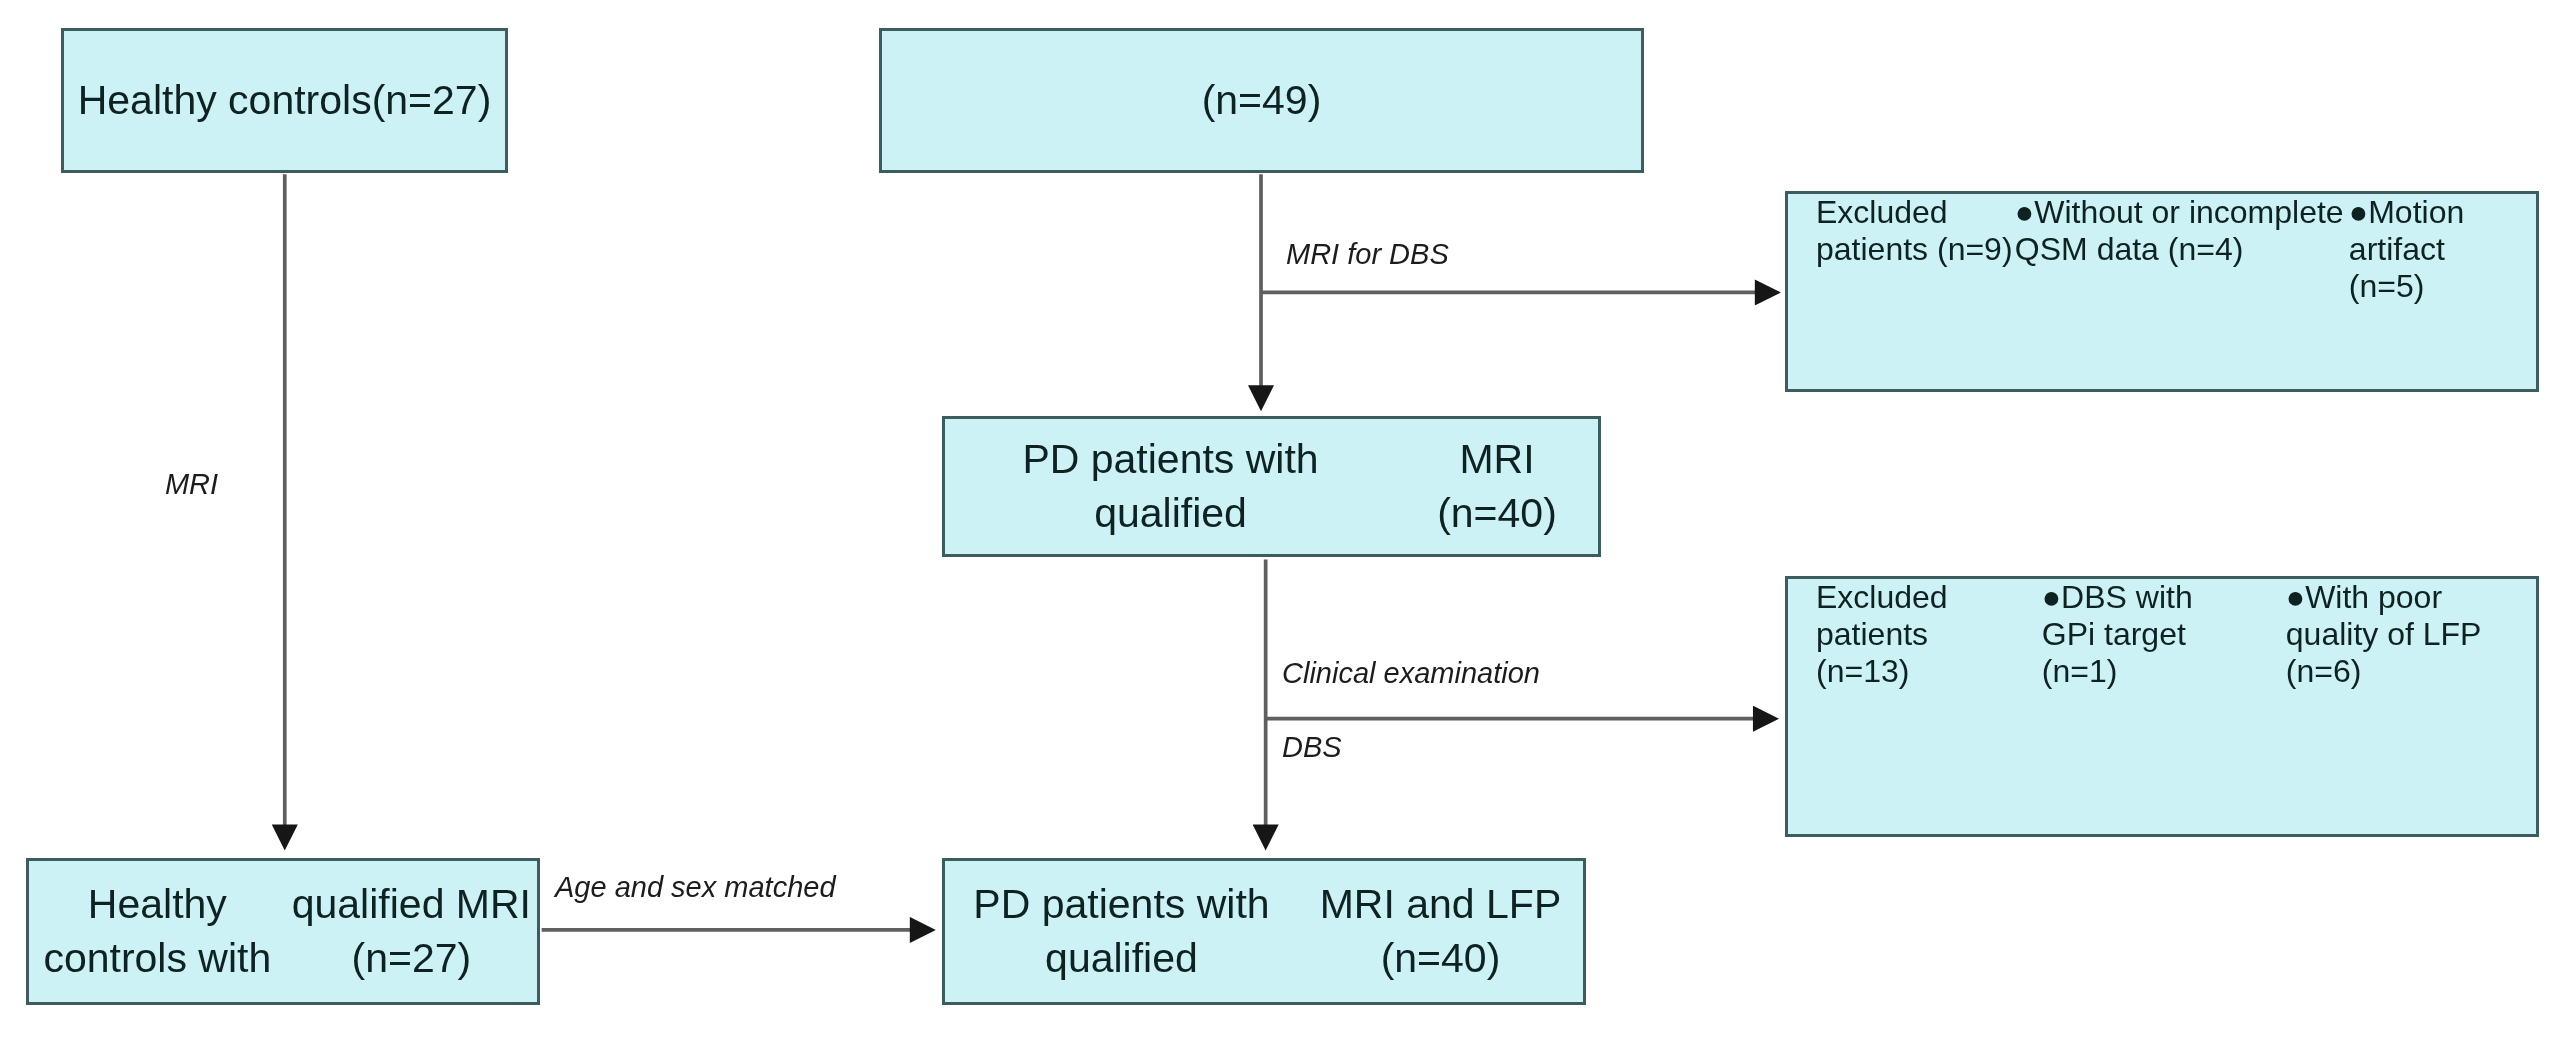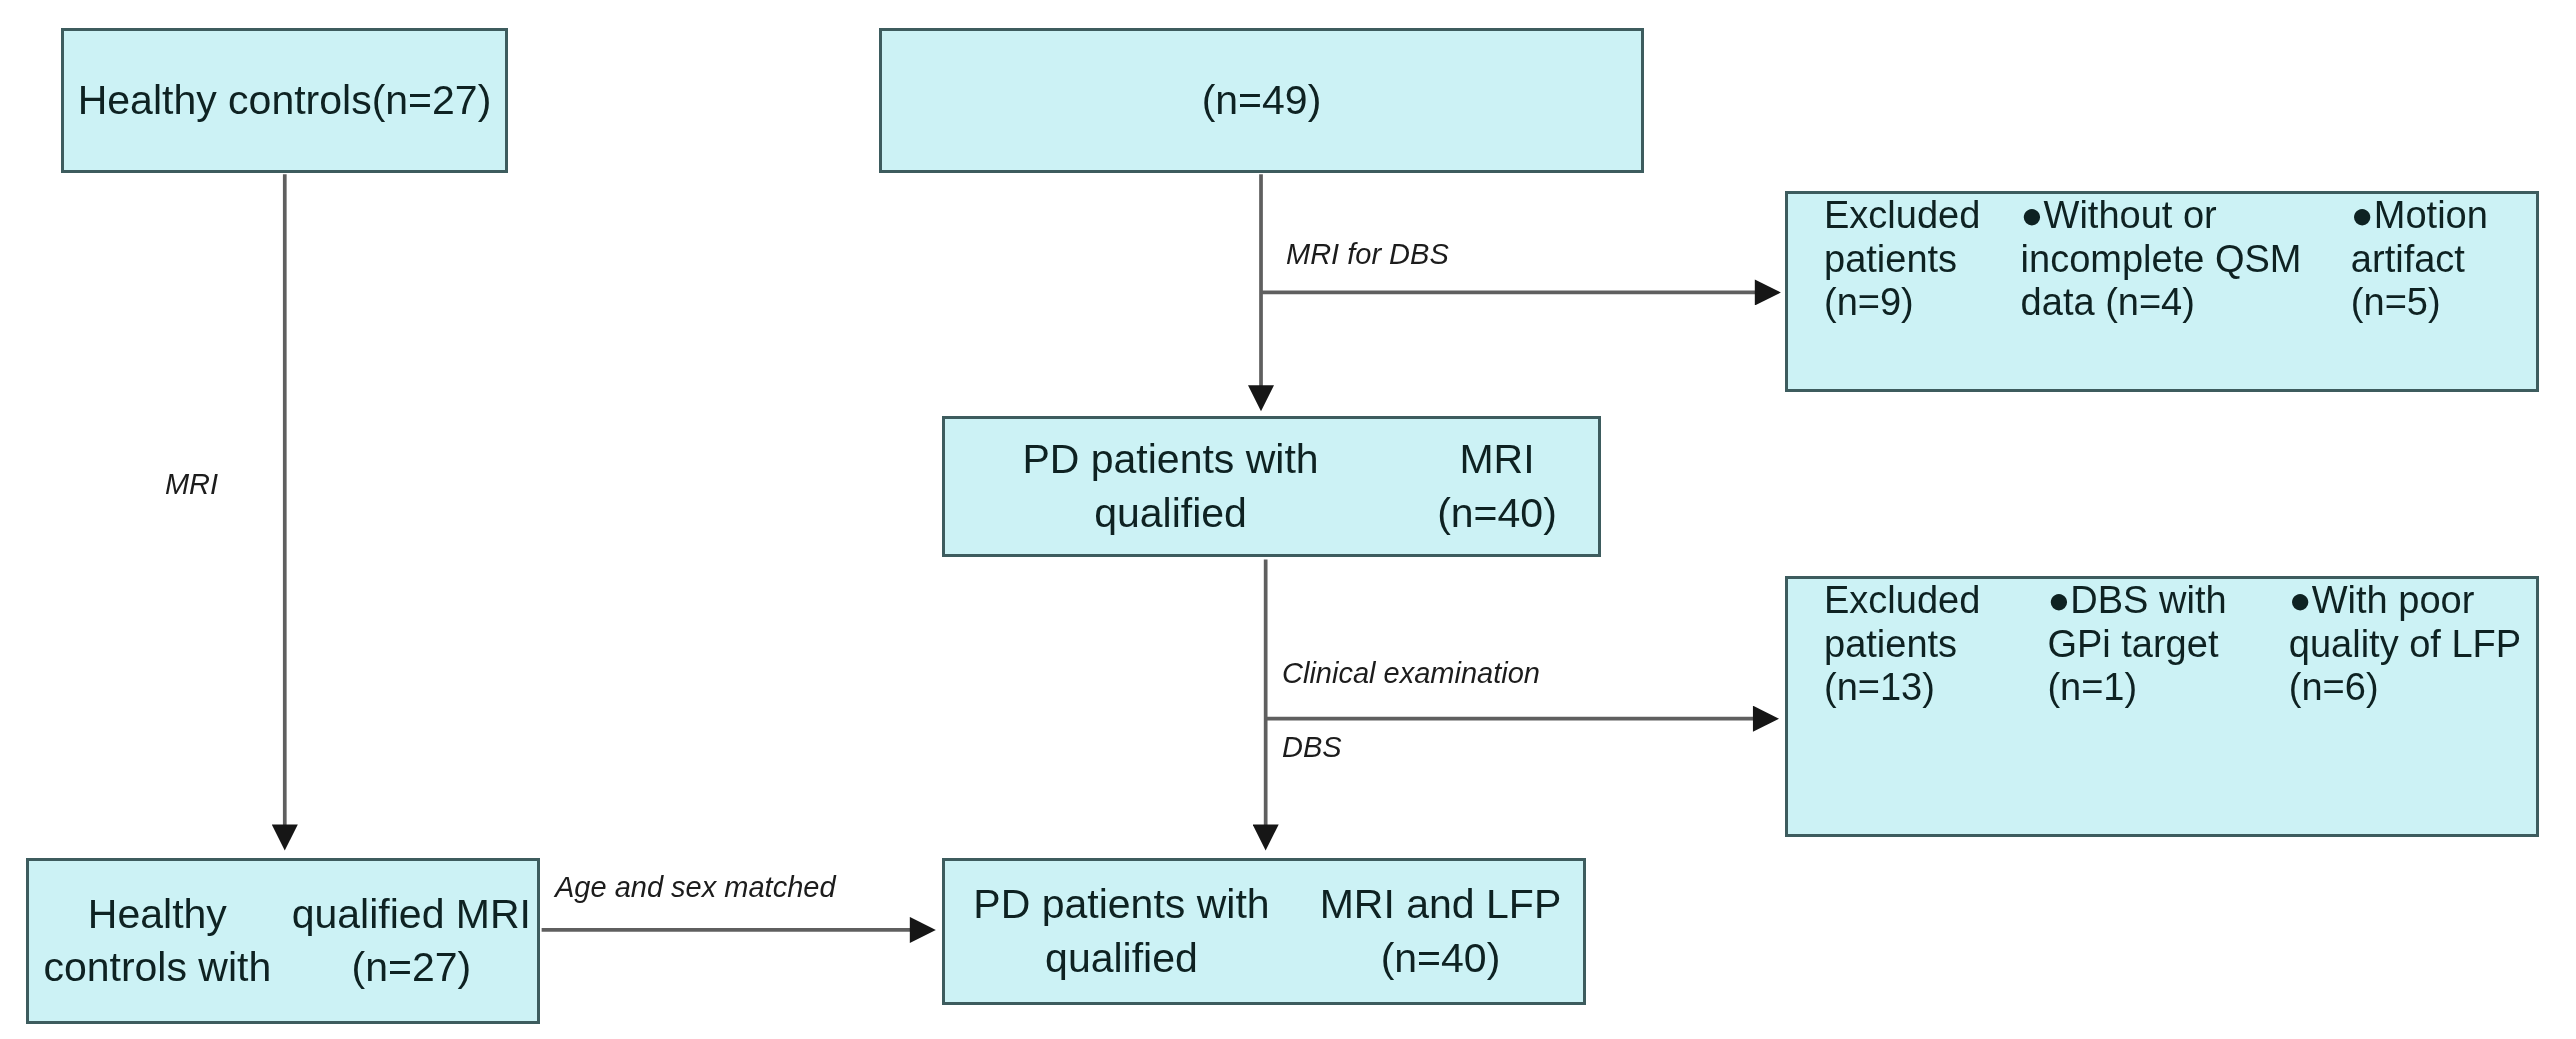--- a/index.html
+++ b/index.html
@@ -35,23 +35,23 @@
     align-items:center;
     justify-content:center;
     text-align:center;
     font-size:41px;
     line-height:1.3;
   }
   .box.list{
     justify-content:space-evenly;
     align-items:flex-start;
     text-align:left;
-    font-size:38px;
+    font-size:32px;
     line-height:1.15;
-    padding-left:36px;
+    padding-left:28px;
     padding-right:7.4px;
   }
   .arrow-label{
     position:absolute;
     color:var(--label-text);
     font-size:29px;
     line-height:1.15;
     white-space:nowrap;
     font-style:italic;
   }
@@ -94,21 +94,21 @@
     <div>PD patients with qualified</div>
     <div>MRI (n=40)</div>
   </div>
 
   <div class="box list" style="left:1785px;top:576px;width:754px;height:261px;gap:32px;">
     <div>Excluded patients (n=13)</div>
     <div>●DBS with GPi target (n=1)</div>
     <div>●With poor quality of LFP (n=6)</div>
   </div>
 
-  <div class="box center" style="left:26px;top:858px;width:514px;height:166px;">
+  <div class="box center" style="left:26px;top:858px;width:514px;height:147px;">
     <div>Healthy controls with</div>
     <div>qualified MRI (n=27)</div>
   </div>
 
   <div class="box center" style="left:942px;top:858px;width:644px;height:147px;">
     <div>PD patients with qualified</div>
     <div>MRI and LFP (n=40)</div>
   </div>
 
   <div class="arrow-label" style="left:124px;top:468px;width:135px;text-align:center;">MRI</div>

